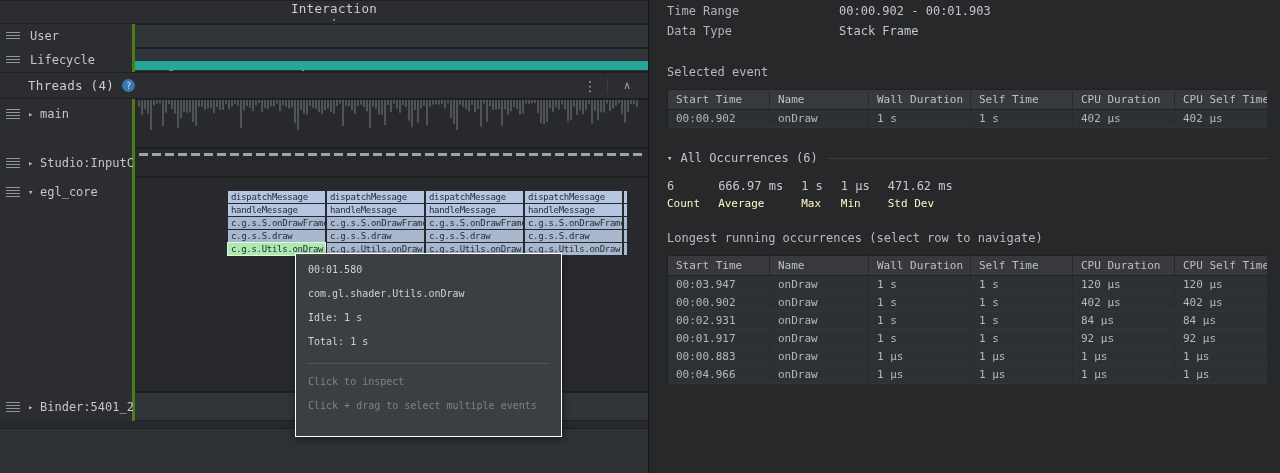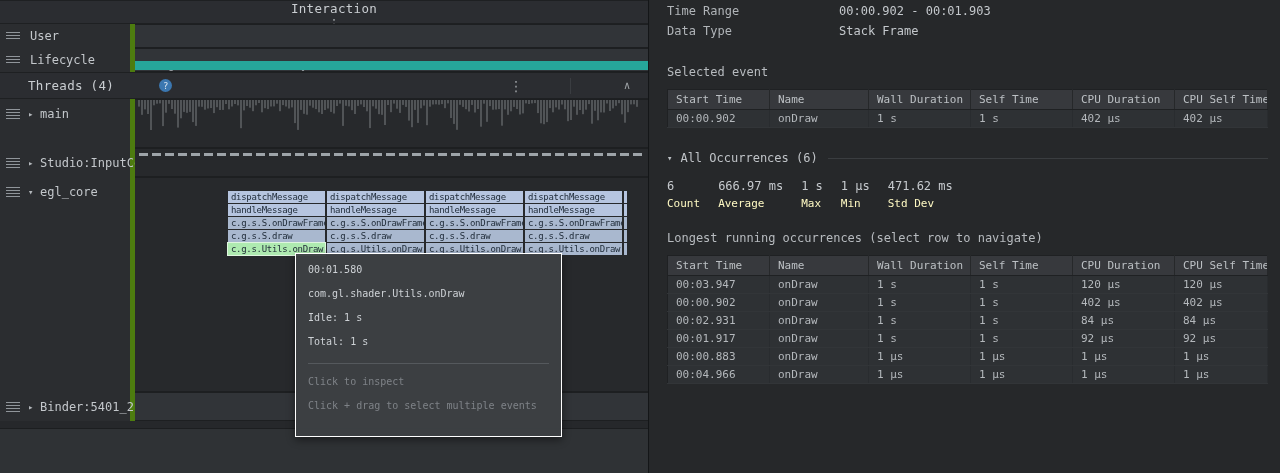--- a/index.html
+++ b/index.html
@@ -7,37 +7,37 @@
     font-family:"DejaVu Sans Mono", monospace; }
   .app { display:flex; width:1280px; height:473px; }
 
   
   .left-panel { position:relative; width:649px; height:473px; background:#27292c;
     border-right:1px solid #141618; flex:none; }
   .sec-header { display:flex; align-items:center; background:#2b2d31;
     border-top:1px solid #1e2022; border-bottom:1px solid #1e2022;
     color:#c9cdd1; font-size:12.5px; padding:0 8px 0 28px; }
   .sec-header.h1 { height:24px;flex-direction:column; }
-  .sec-header.h2 { height:27px;gap:37px; }
+  .sec-header.h2 { height:27px; }
   .sec-title { letter-spacing:.3px; }
   .spacer { flex:1; }
   .kebab { color:#9da1a5; font-size:14px; width:22px; text-align:center; cursor:pointer; }
   .vsep { width:1px; height:16px; background:#3a3d41; margin:0 6px; }
   .chev { color:#9da1a5; font-size:11px; width:26px; text-align:center; cursor:pointer; }
   .help-badge { display:inline-flex; align-items:center; justify-content:center;
     width:13px; height:13px; border-radius:50%; background:#3b77b0; color:#dbe6f0;
     font-size:9px; margin-left:8px; }
 
   .ham { width:14px; flex:none;
     background-image:repeating-linear-gradient(to bottom,#90959a 0 1px,rgba(0,0,0,0) 1px 3px); }
   .ham.l3 { height:8px; }
   .ham.l4 { height:11px; }
 
   .irow { display:flex; height:24px; }
-  .label-col { width:135px; flex:none; background:#2b2d30; border-right:5px solid #4d7c0f;
+  .label-col { width:135px; flex:none; background:#2b2d30; border-right:3px solid #4d7c0f;
     display:flex; align-items:center; padding-left:6px; color:#c3c7cb; font-size:12px; }
   .label-col .name { margin-left:10px; }
   .arrow { color:#b3b7bb; font-size:9px; margin-left:8px; width:10px; flex:none; }
   .arrow + .name { margin-left:2px; }
   .track { flex:1; position:relative; background:#313438;
     border-top:1px solid #1d1f21; border-bottom:1px solid #1d1f21; overflow:hidden; }
   .track.dark { background:#27292c; }
   .lifecycle-label { position:absolute; top:10px; left:8px; font-size:10.5px; color:#a7adb3; }
   .teal-bar { position:absolute; left:0; right:0; bottom:1px; height:9px; background:#26a69a; }
 

